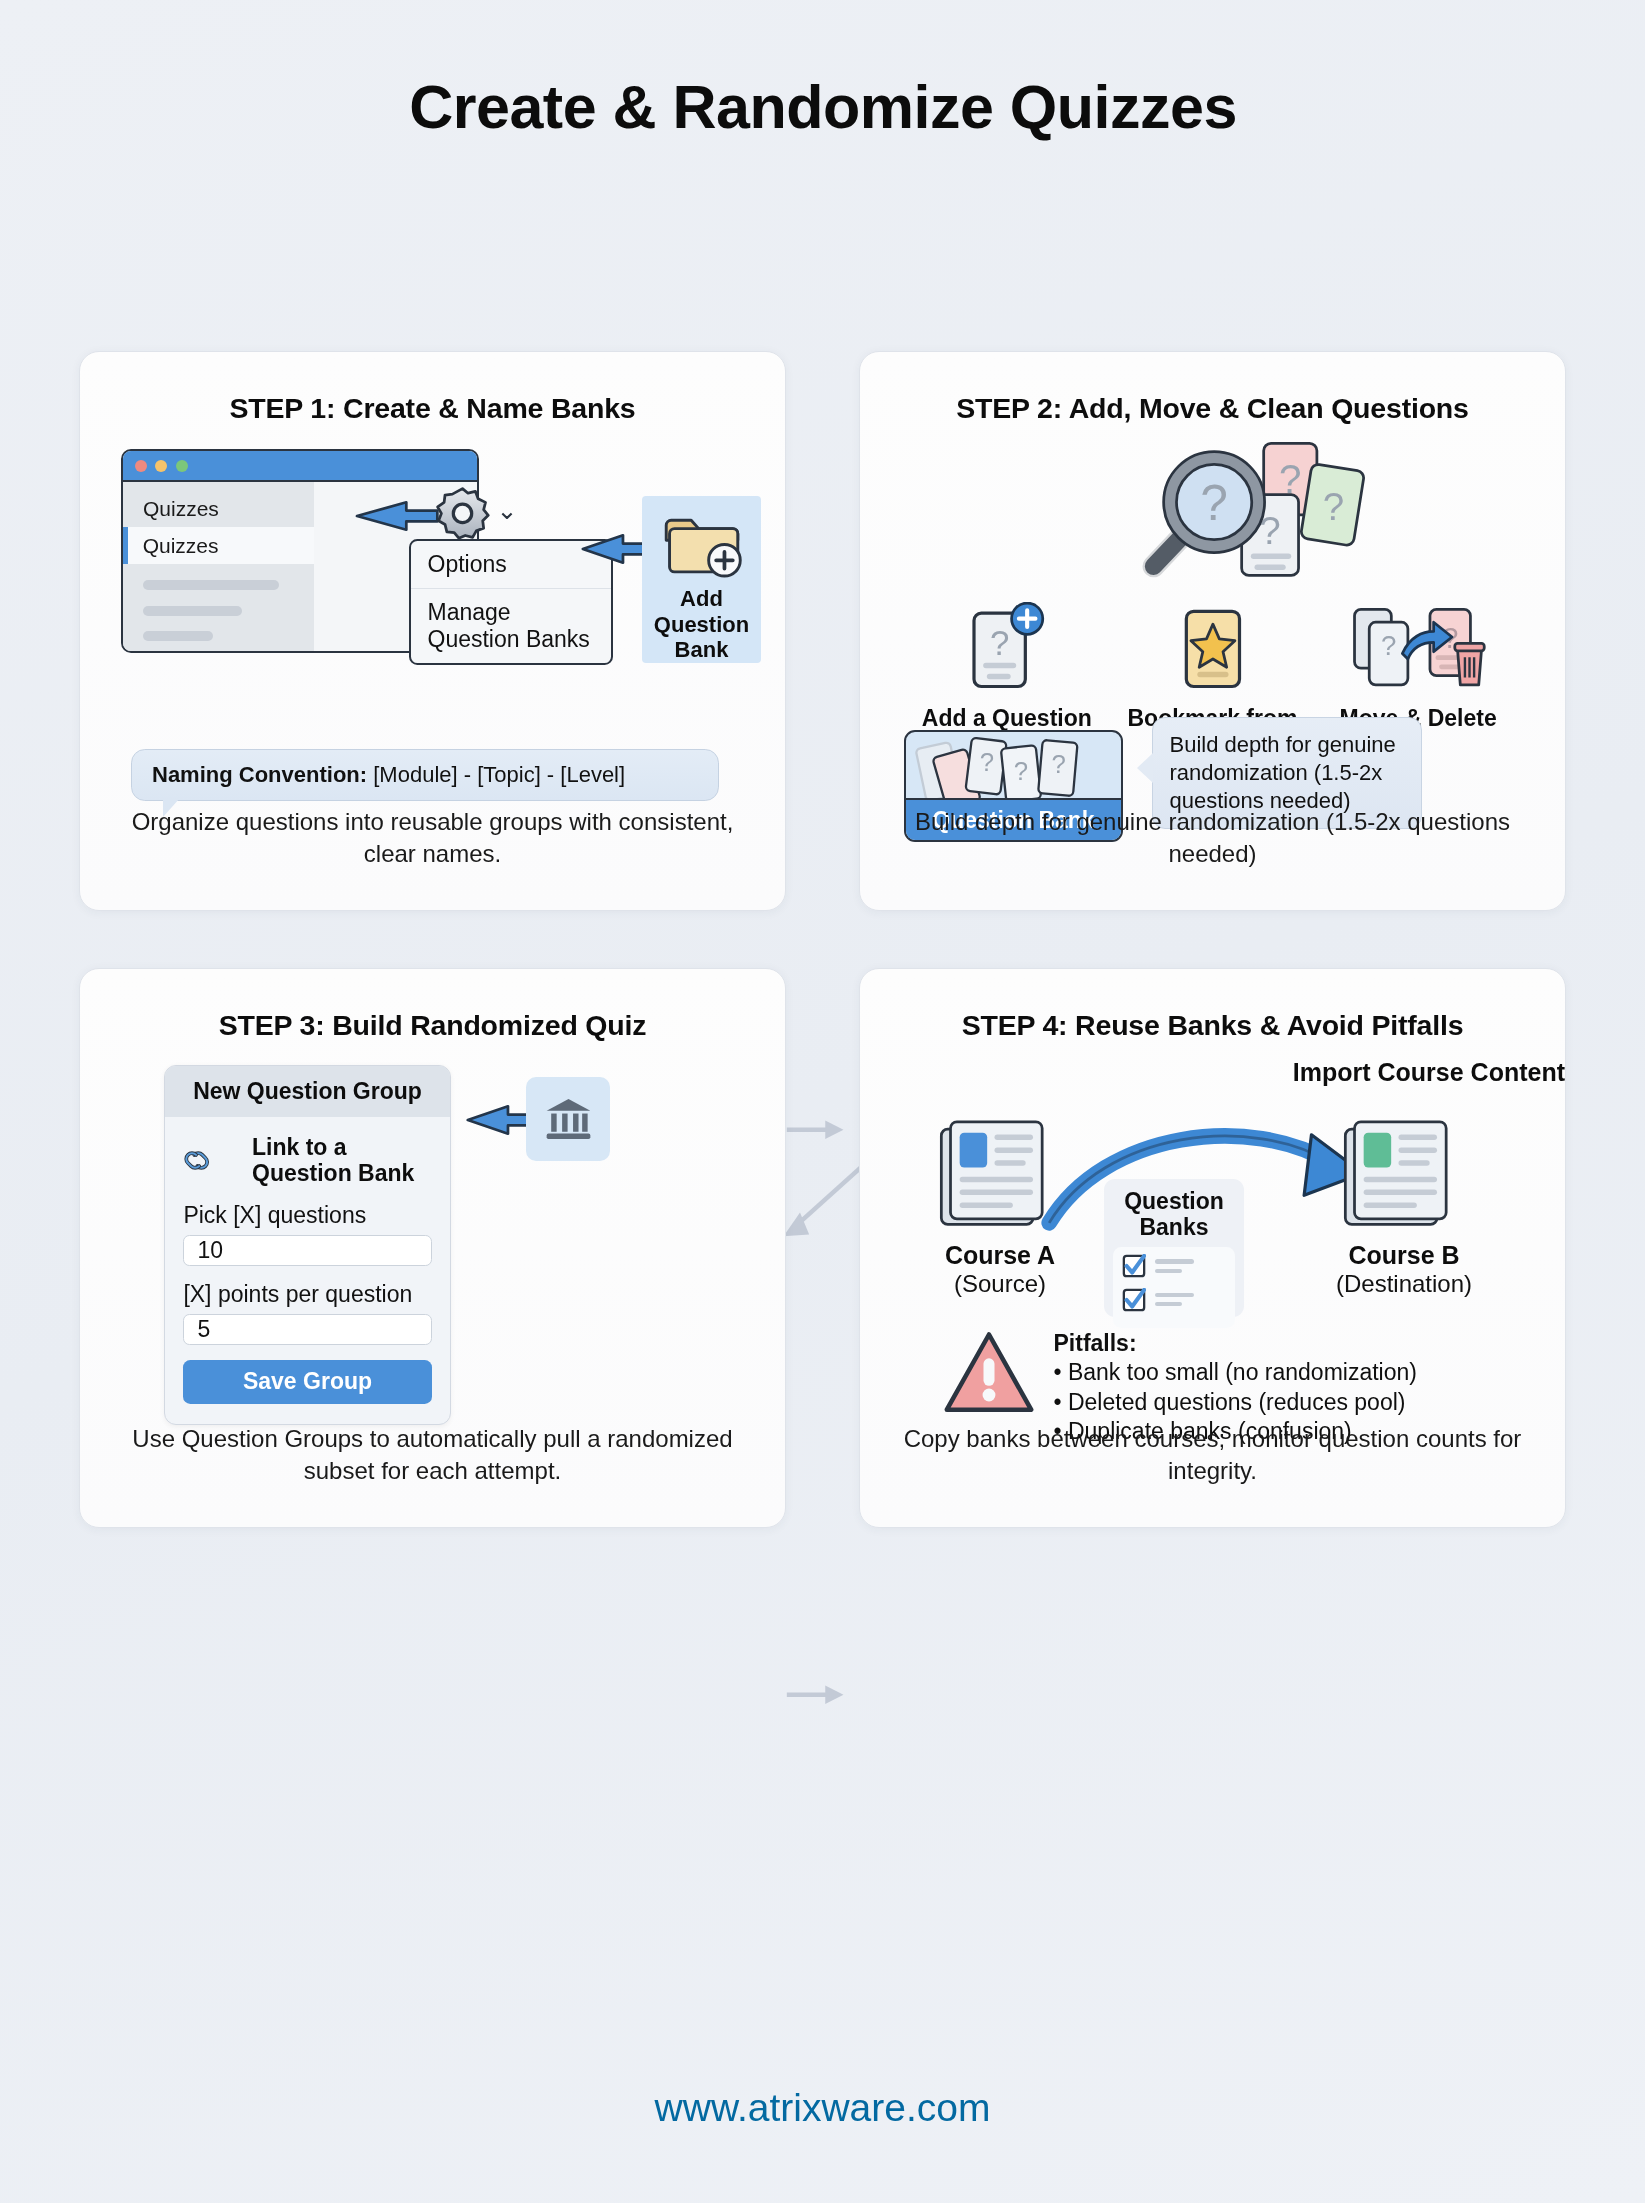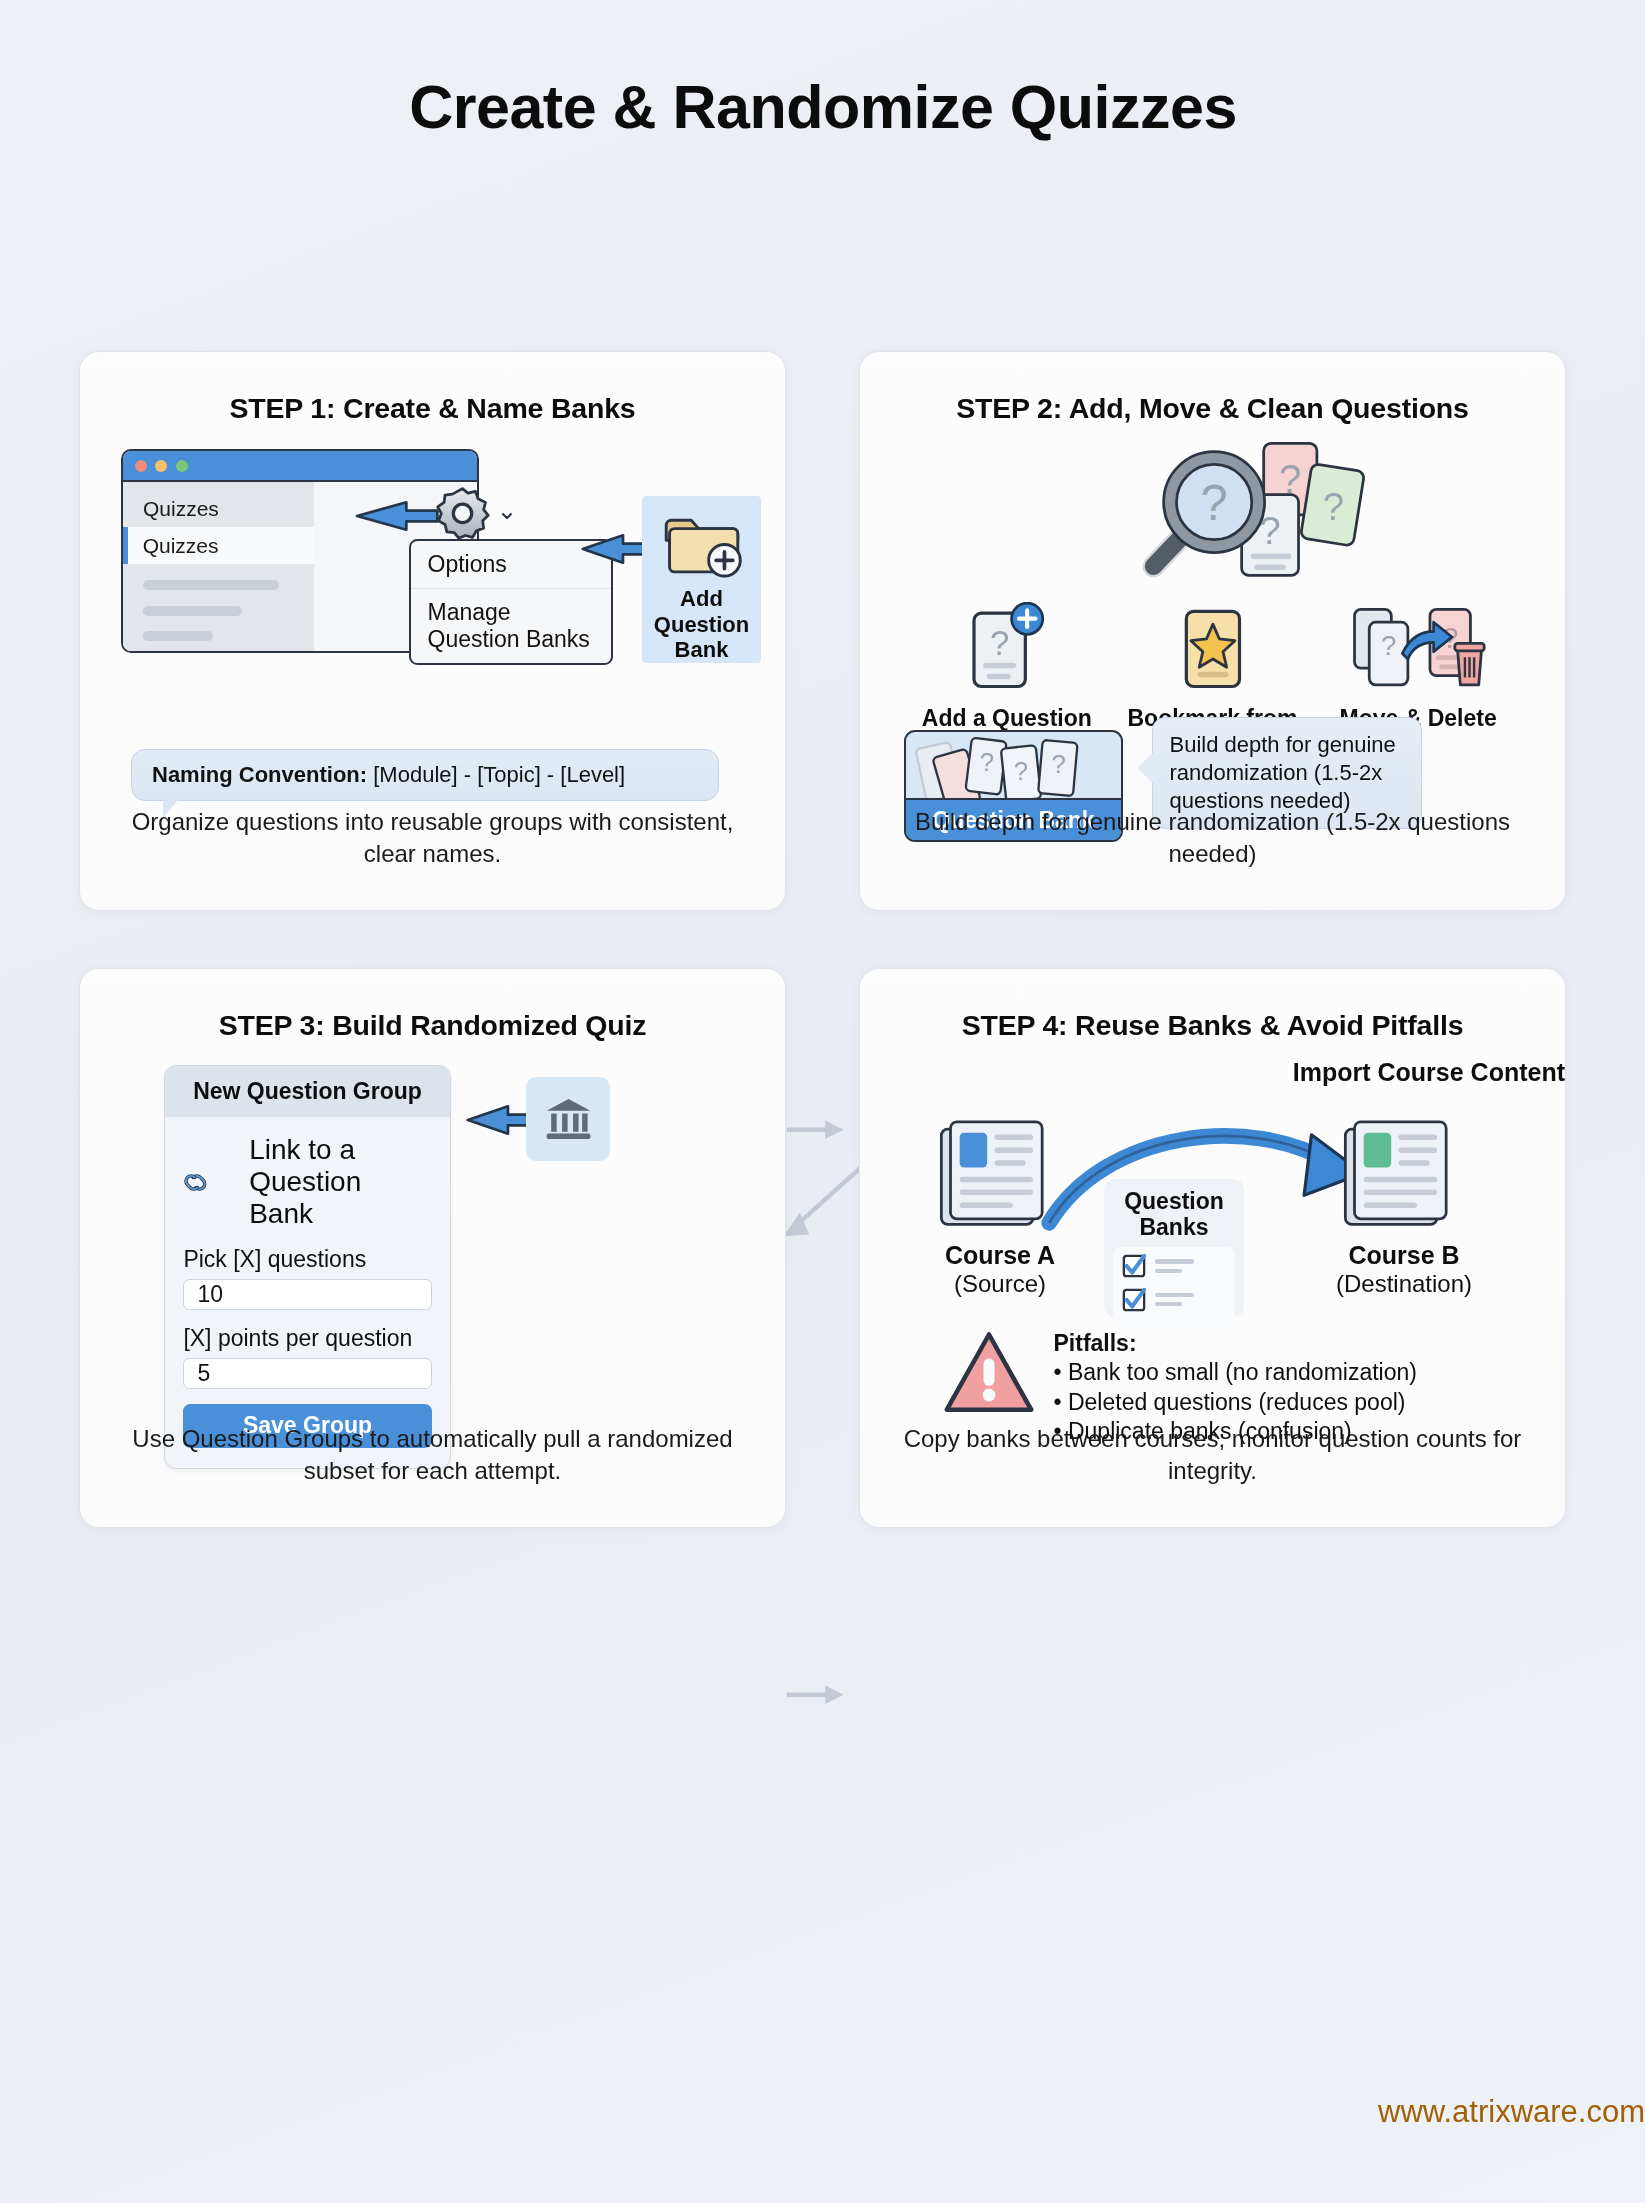--- a/index.html
+++ b/index.html
@@ -204,21 +204,21 @@
     overflow: hidden;
     box-shadow: 0 1.8px 5.5px rgba(0,0,0,.05);
   }
   .qg-head {
     background: #dde3ea; text-align: center;
     font-size: 23px; font-weight: bold; color: #0d0d0d;
     padding: 12px 0;
   }
   .qg-body { padding: 16.5px 18.4px 20px 18.4px; }
   .qg-link { display: flex; align-items: center; gap: 12px; margin-bottom: 14.7px; }
-  .qg-link-text { font-size: 28px; font-weight: normal; color: #0d0d0d; line-height: 1.16; margin-left: 28px; }
+  .qg-link-text { font-size: 23px; font-weight: bold; color: #0d0d0d; line-height: 1.16; margin-left: 28px; }
   .qg-label { font-size: 23px; color: #111; margin-bottom: 6.4px; }
   .qg-input {
     background: #fff; border: 0.9px solid #ccd3dc; border-radius: 6.4px;
     height: 31px; display: flex; align-items: center; padding-left: 13px;
     font-size: 23px; color: #111; margin-bottom: 14.7px;
   }
   .qg-save {
     background: #4a90d9; color: #fff; border-radius: 7.3px;
     height: 44px; display: flex; align-items: center; justify-content: center;
     font-size: 23px; font-weight: bold;
@@ -252,21 +252,21 @@
   .qb-mini-list { background: #f8fafc; border-radius: 8.3px; margin: 6.4px 9.2px 0 9.2px; padding: 7.3px 9.2px; }
   .qb-row { display: flex; align-items: center; gap: 8.3px; margin-bottom: 9.2px; }
 
   .pitfalls { position: absolute; left: 81px; top: 360px; display: flex; gap: 16.5px; }
   .pit-text { font-size: 23px; color: #0f0f0f; line-height: 1.28; }
   .pit-text .h { font-weight: bold; }
 
   
   .footer {
     position: absolute; left: 0; right: 0; bottom: 73px;
-    text-align: right; font-size: 31px; color: #a16207;
+    text-align: center; font-size: 39px; color: #0369a1;
   }
 </style>
 </head>
 <body>
 
 <div class="title">
   <span class="title-line">Create &amp; Randomize Quizzes</span>
 </div>
 
 <svg class="connector" style="left:785px; top:1116px;" width="64" height="27.5" viewBox="0 0 70 30">

